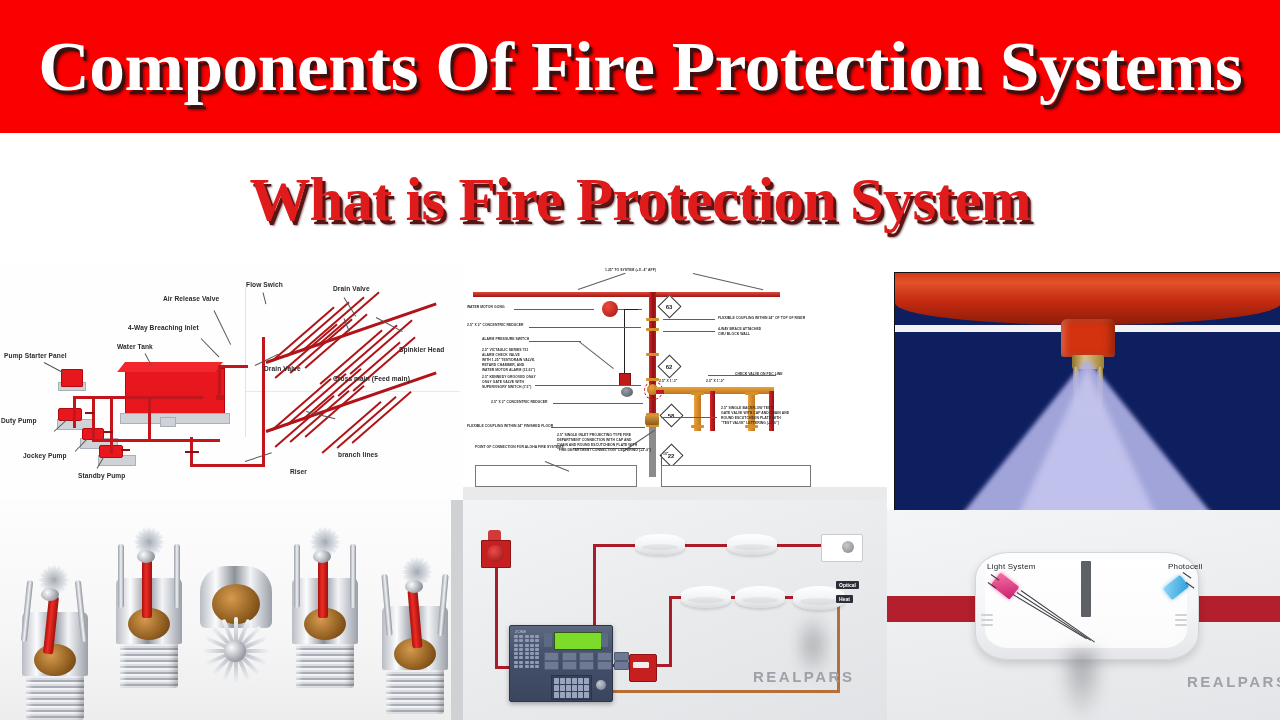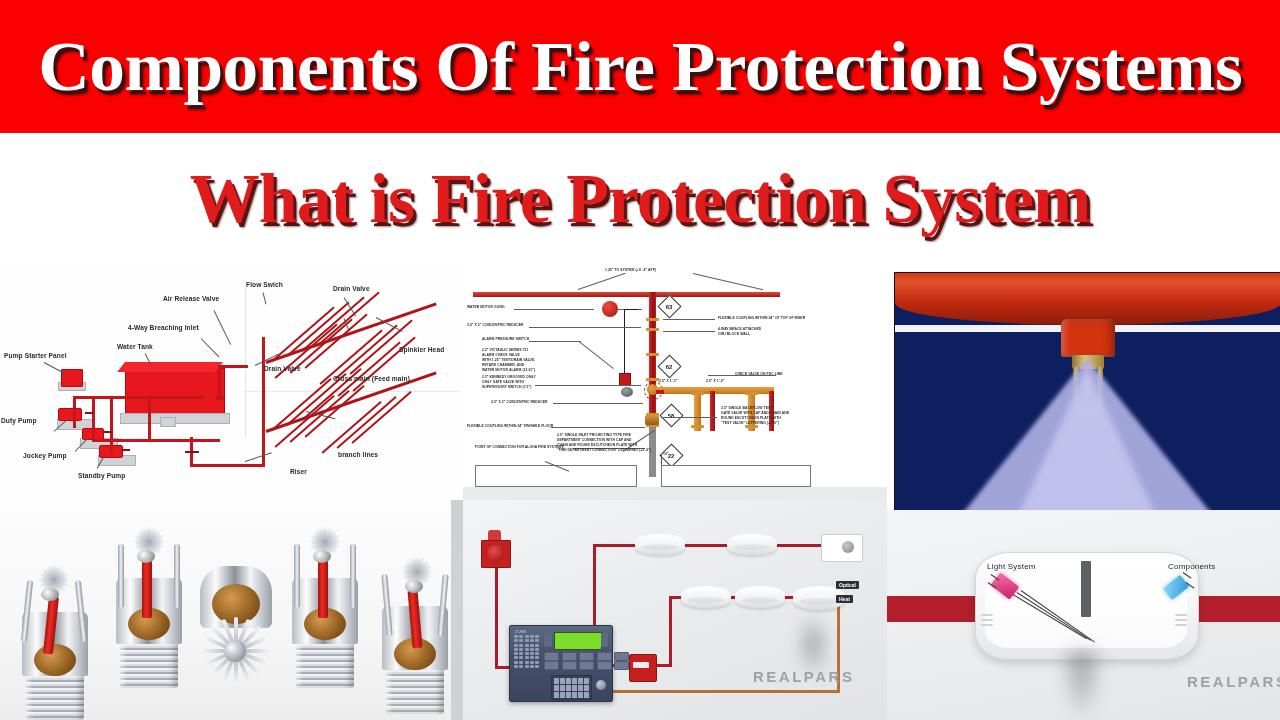--- a/index.html
+++ b/index.html
@@ -12,21 +12,21 @@
           background:#fb0000;display:flex;align-items:center;justify-content:center;}
   .banner-text{font-family:"Liberation Serif", serif;font-weight:bold;
                font-size:70px;line-height:1;color:#ffffff;white-space:nowrap;
                transform:scaleX(1.02);letter-spacing:-0.5px;
                text-shadow:3px 4px 0 #3a1010, 4px 5px 3px rgba(20,0,0,.55);}
 
   
   .subtitle-wrap{position:absolute;left:0;top:133px;width:1280px;height:132px;
                  background:#ffffff;display:flex;align-items:center;justify-content:center;}
   .subtitle-text{font-family:"Liberation Serif", serif;font-weight:bold;
-                 font-size:70px;line-height:1;color:#e01b1b;white-space:nowrap;
+                 font-size:61px;line-height:1;color:#e01b1b;white-space:nowrap;
                  letter-spacing:-1px;
                  text-shadow:3px 4px 0 #5a1414, 4px 5px 2px rgba(40,5,5,.45);}
 
   
   .collage{position:absolute;left:0;top:265px;width:1280px;height:455px;background:#fff;}
   .panel{position:absolute;overflow:hidden;}
 
   
   #p1{left:0;top:0;width:463px;height:235px;background:#fefefe;}
   .sch{position:absolute;inset:0;}
@@ -693,21 +693,21 @@
     <div class="vent" style="left:288px;top:109px;"></div>
     <div class="vent" style="left:288px;top:114px;"></div>
 
     <div class="sdBaffle" style="left:194px;top:51px;width:10px;height:56px;"></div>
 
     <div class="sdLed" style="left:106px;top:68px;width:24px;height:16px;"></div>
 
     <div class="sdCell" style="left:278px;top:70px;width:22px;height:15px;"></div>
 
     <div class="sdLabel" style="left:100px;top:52px;">Light System</div>
-    <div class="sdLabel" style="left:281px;top:52px;">Components</div>
+    <div class="sdLabel" style="left:281px;top:52px;">Photocell</div>
 
     <div class="ray" style="left:126px;top:84px;width:86px;transform:rotate(31deg);"></div>
     <div class="ray" style="left:130px;top:82px;width:88px;transform:rotate(33deg);"></div>
     <div class="ray" style="left:134px;top:80px;width:90px;transform:rotate(35deg);"></div>
 
     <div class="ray" style="left:104px;top:64px;width:10px;transform:rotate(35deg);"></div>
     <div class="ray" style="left:101px;top:72px;width:10px;transform:rotate(35deg);"></div>
     <div class="ray" style="left:296px;top:62px;width:10px;transform:rotate(35deg);"></div>
     <div class="ray" style="left:299px;top:72px;width:10px;transform:rotate(35deg);"></div>
 

